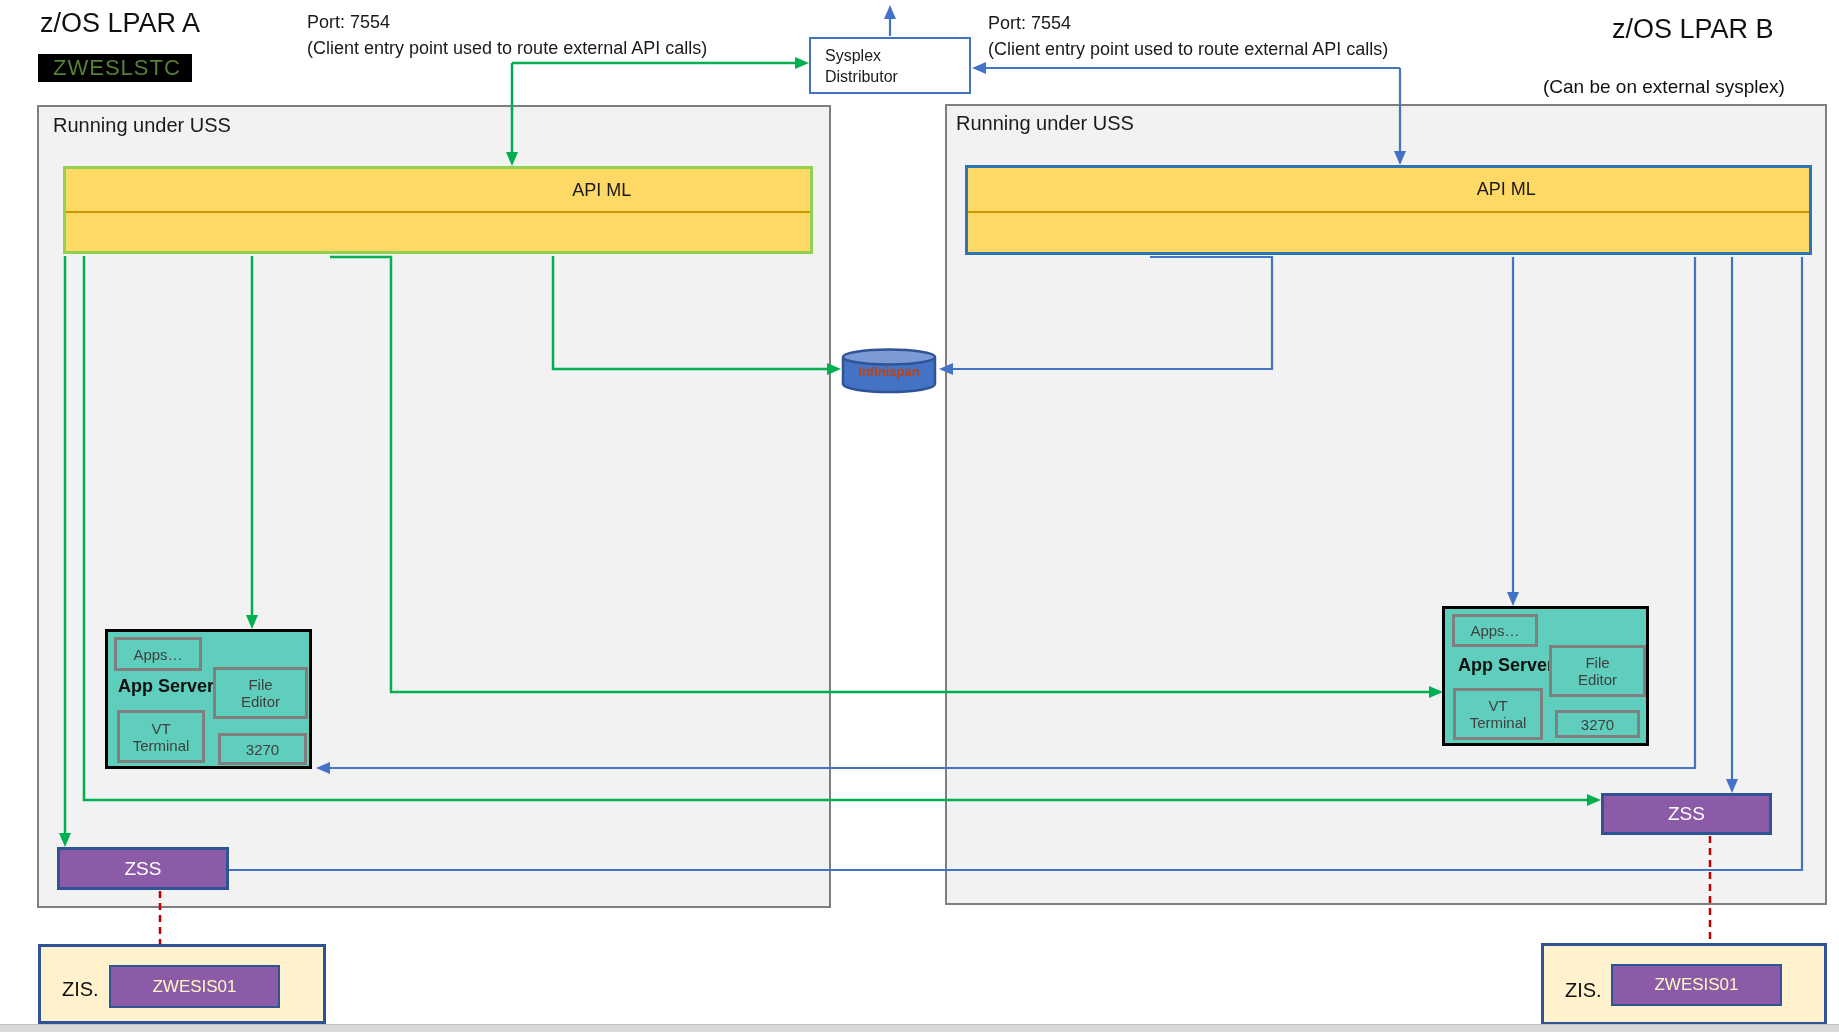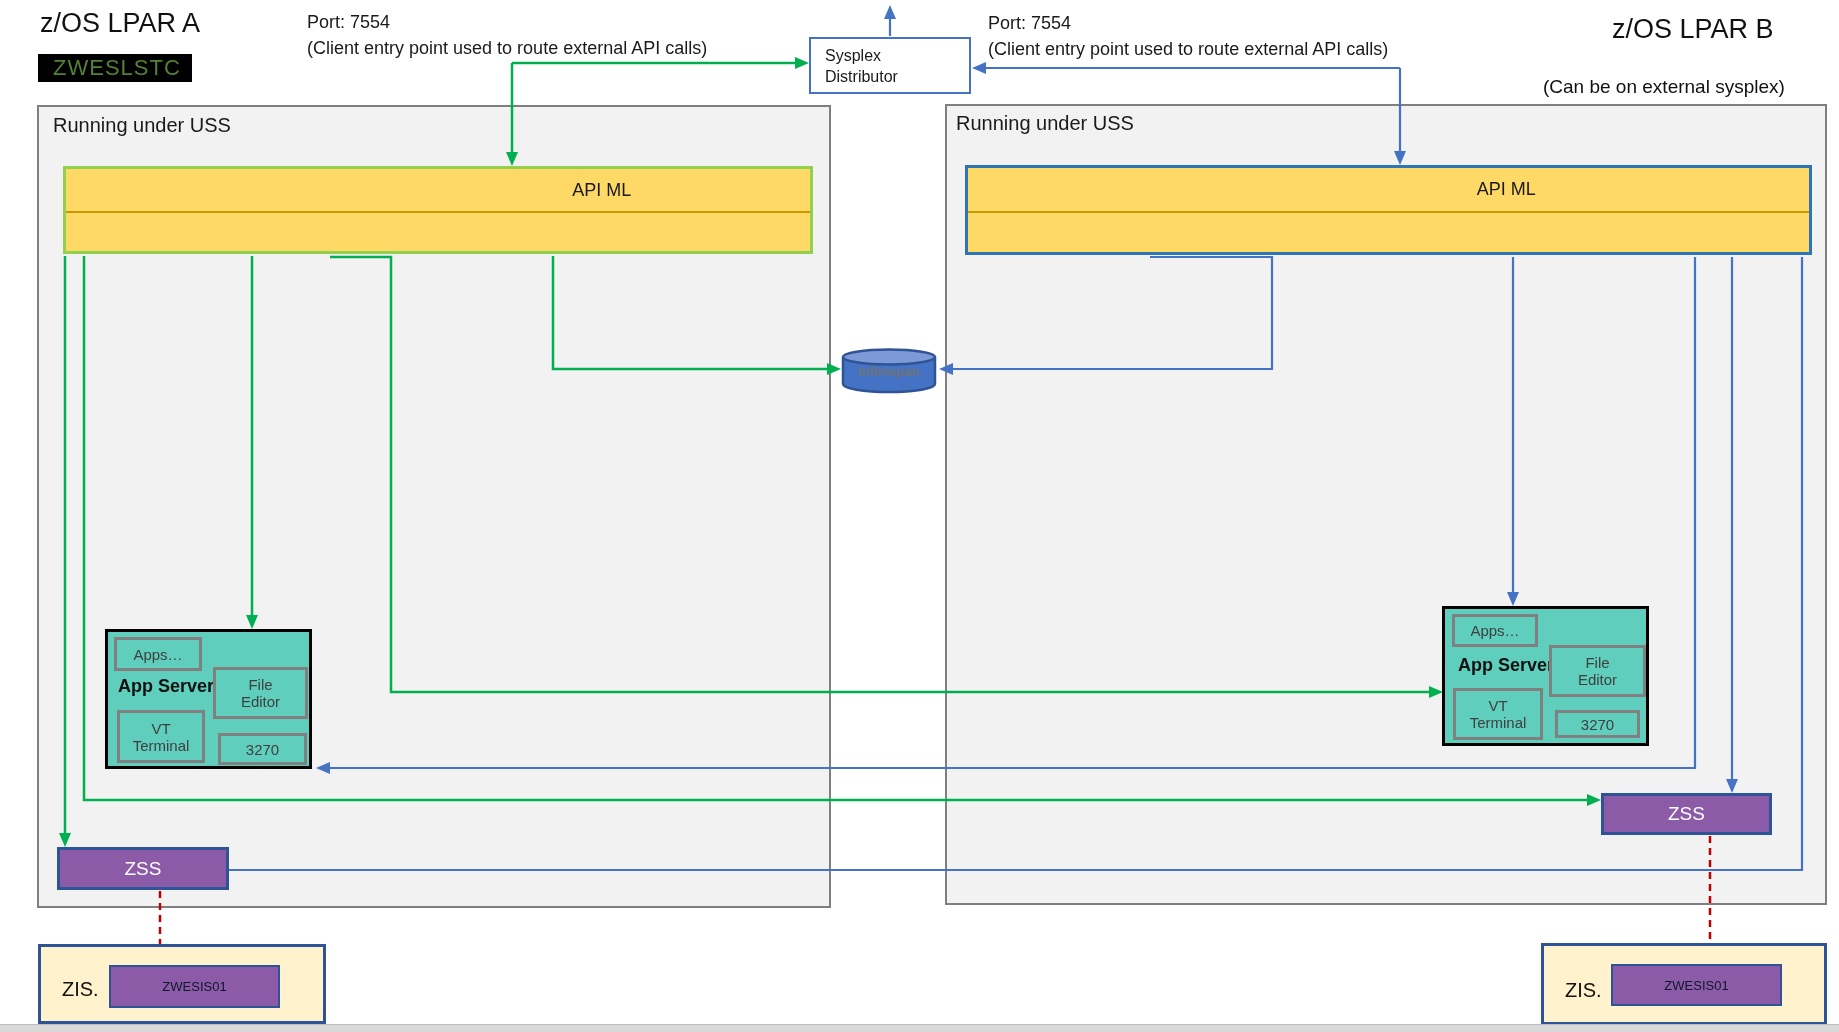--- a/index.html
+++ b/index.html
@@ -56,21 +56,21 @@
   }
   .port-note{position:absolute;font-size:18px;line-height:26px;color:#1a1a1a;z-index:4;}
   .sysplex{
     position:absolute;background:#ffffff;border:2px solid var(--blue-connector);
     box-sizing:border-box;font-size:16px;line-height:21px;
     display:flex;align-items:center;padding-left:14px;z-index:3;
   }
   .cylinder{position:absolute;z-index:3;}
   .cylinder .cyl-label{
     position:absolute;left:0;right:0;top:16px;text-align:center;
-    color:#737373;font-size:13px;font-weight:bold;
+    color:#c2410c;font-size:13px;font-weight:bold;
   }
   .appserver{
     position:absolute;background:var(--appserver-fill);
     border:3px solid #000000;box-sizing:border-box;z-index:3;
   }
   .inner-box{
     position:absolute;background:var(--appserver-fill);
     border:3px solid var(--inner-border);box-sizing:border-box;
     display:flex;align-items:center;justify-content:center;
     font-size:15px;line-height:17px;text-align:center;color:#404040;
@@ -84,21 +84,21 @@
   }
   .zis{
     position:absolute;background:var(--zis-fill);
     border:3px solid var(--box-border-blue);box-sizing:border-box;z-index:3;padding-left:40px;
   }
   .zis-label{position:absolute;font-size:20px;color:#111;}
   .zwesis{
     position:absolute;background:var(--purple-fill);
     border:2px solid var(--box-border-blue);box-sizing:border-box;
     display:flex;align-items:center;justify-content:center;
-    color:#0f172a;font-size:13px;
+    color:#fef9c3;font-size:17px;
   }
   .bottom-strip{
     position:absolute;left:0;right:0;bottom:0;height:7px;
     background:#D9D9D9;border-top:1px solid #BFBFBF;z-index:5;
   }
 </style>
 </head>
 <body>
 
 <div class="canvas">

